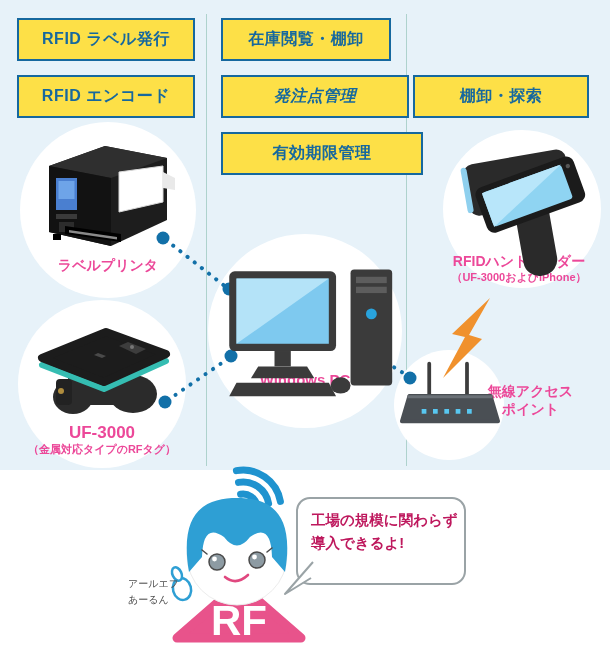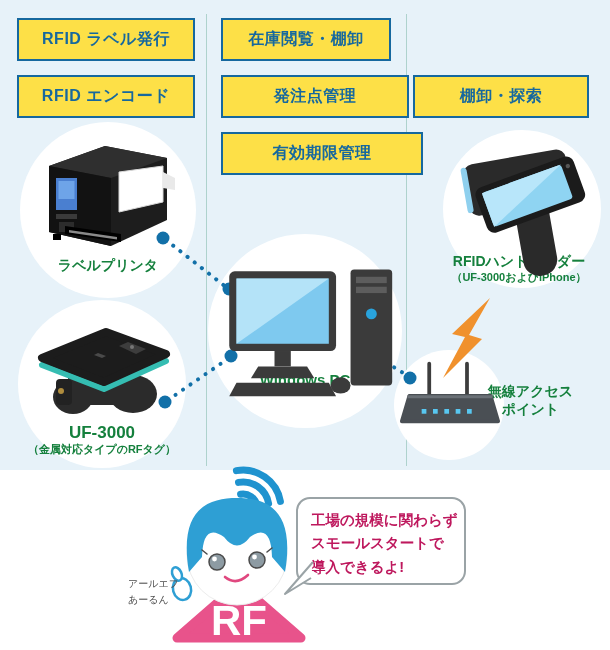--- a/index.html
+++ b/index.html
@@ -34,21 +34,21 @@
     font-weight:bold;
     font-size:16px;
     display:flex;align-items:center;justify-content:center;
     letter-spacing:0.5px;
     white-space:nowrap;
   }
   .circle{
     position:absolute;border-radius:50%;background:#ffffff;
   }
   .dev-label{
-    position:absolute;text-align:center;color:#15803d;
+    position:absolute;text-align:center;color:#ec4899;
     font-weight:bold;line-height:1.25;
   }
   .dev-label .sub{font-size:11px;font-weight:bold;display:block;}
   svg{position:absolute;overflow:visible;}
 
   .bubble{
     position:absolute;left:296px;top:497px;width:170px;height:88px;
     background:#fff;border:2px solid #9aa3a6;border-radius:14px;
     box-sizing:border-box;
     padding:10px 12px 8px 13px;
@@ -72,21 +72,21 @@
 
 <div class="stage">
 
   <div class="top-bg"></div>
   <div class="divider d1"></div>
   <div class="divider d2"></div>
 
   <div class="fn-box" style="left:17px;top:18px;width:178px;">RFID ラベル発行</div>
   <div class="fn-box" style="left:17px;top:75px;width:178px;">RFID エンコード</div>
   <div class="fn-box" style="left:221px;top:18px;width:170px;">在庫閲覧・棚卸</div>
-  <div class="fn-box" style="left:221px;top:75px;width:188px;">発注点管理</div>
+  <div class="fn-box" style="left:221px;top:75px;width:188px;font-style:italic;">発注点管理</div>
   <div class="fn-box" style="left:221px;top:132px;width:202px;">有効期限管理</div>
   <div class="fn-box" style="left:413px;top:75px;width:176px;">棚卸・探索</div>
 
   <div class="circle" style="left:20px;top:122px;width:176px;height:176px;"></div>
   <div class="circle" style="left:208px;top:234px;width:194px;height:194px;"></div>
   <div class="circle" style="left:443px;top:130px;width:158px;height:158px;"></div>
   <div class="circle" style="left:18px;top:300px;width:168px;height:168px;"></div>
   <div class="circle" style="left:394px;top:350px;width:110px;height:110px;"></div>
 
   <svg style="left:0;top:0;z-index:1;" width="610" height="470" viewBox="0 0 610 470">
@@ -226,21 +226,20 @@
     <text x="74" y="173" text-anchor="middle" font-size="42" font-weight="bold" fill="#ffffff" font-family="Liberation Sans, DejaVu Sans, sans-serif">RF</text>
   </svg>
 
   <div class="mascot-name">
     <span>アールエフ</span><br>
     <span>あーるん</span>
   </div>
 
   <div class="bubble">
     <div class="line">工場の規模に関わらず</div>
-    <div class="line">スモールスタートで</div>
     <div class="line">導入できるよ!</div>
   </div>
   <svg class="bubble-tail" width="34" height="38" viewBox="0 0 34 38">
     <polygon points="30,2 2,34 28,18" fill="#ffffff"></polygon>
     <path d="M30,2 L2,34 L28,18" fill="none" stroke="#9aa3a6" stroke-width="2" stroke-linejoin="round"></path>
   </svg>
 
 </div>
 
 </body></html>

